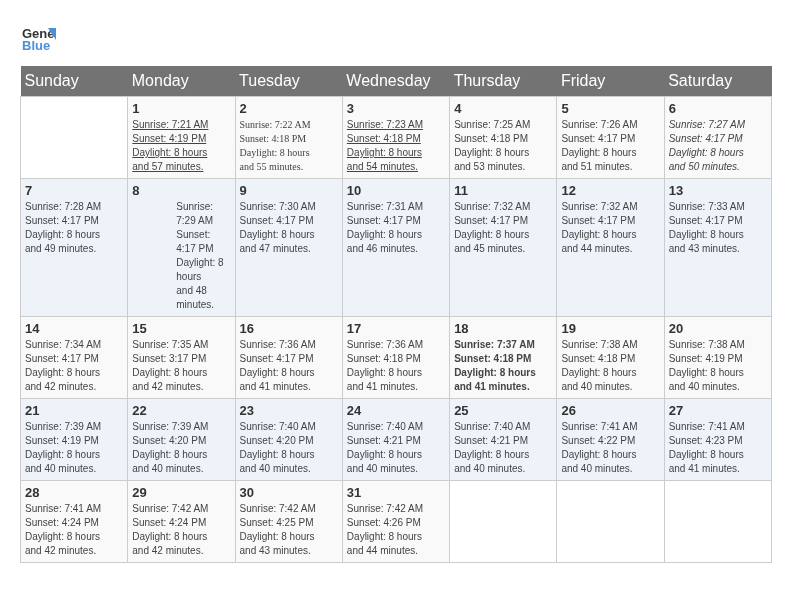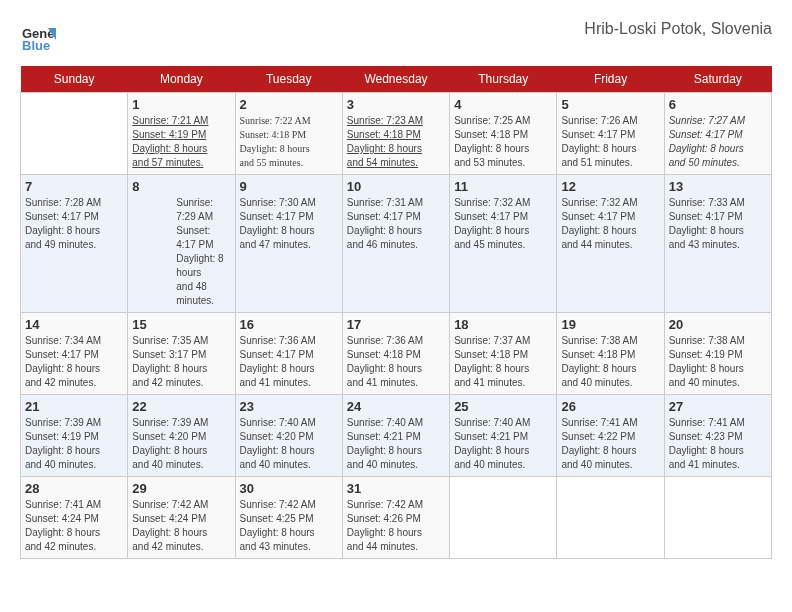--- a/index.html
+++ b/index.html
@@ -27,25 +27,25 @@
     }
     .title-block { text-align: right; }
     .month-title { font-size: 32px; color: #333; font-weight: 300; }
     .location-title { font-size: 16px; color: #555; }
     table {
       width: 100%;
       border-collapse: collapse;
       font-size: 11px;
     }
     thead tr th {
-      background: #b91c1c;
+      background: #737373;
       color: white;
       padding: 6px 4px;
-      text-align: center;
-      font-size: 12px;
+      text-align: left;
+      font-size: 16px;
       font-weight: normal;
     }
     tbody tr td {
       border: 1px solid #ccc;
       vertical-align: top;
       padding: 4px;
       width: calc(100% / 7);
       min-height: 80px;
     }
     tbody tr:nth-child(odd) td {
@@ -74,21 +74,20 @@
 
 <div class="header">
   <div class="logo">
     <svg class="logo-icon" viewBox="0 0 36 36">
       <text x="2" y="18" font-size="13" font-weight="bold" fill="#333">General</text>
       <text x="2" y="30" font-size="13" font-weight="bold" fill="#4a90d9">Blue</text>
       <polygon points="28,8 36,8 36,20" fill="#4a90d9"></polygon>
     </svg>
   </div>
   <div class="title-block">
-    <div class="location-title">Hrib-Loski Potok, Slovenia</div>
   </div>
 </div>
 
 <table>
   <thead>
     <tr id="weekday-header">
         <th>Sunday</th>
         <th>Monday</th>
         <th>Tuesday</th>
         <th>Wednesday</th>
@@ -218,21 +217,21 @@
         </td>
         <td>
           <div class="day-num">17</div>
           <div class="day-info" style="white-space: pre-line;">Sunrise: 7:36 AM
 Sunset: 4:18 PM
 Daylight: 8 hours
 and 41 minutes.</div>
         </td>
         <td>
           <div class="day-num">18</div>
-          <div class="day-info" style="white-space: pre-line;">Sunrise: 7:37 AM
+          <div class="day-info" style="white-space: pre-line; font-weight: bold;">Sunrise: 7:37 AM
 Sunset: 4:18 PM
 Daylight: 8 hours
 and 41 minutes.</div>
         </td>
         <td>
           <div class="day-num">19</div>
           <div class="day-info" style="white-space: pre-line;">Sunrise: 7:38 AM
 Sunset: 4:18 PM
 Daylight: 8 hours
 and 40 minutes.</div>

